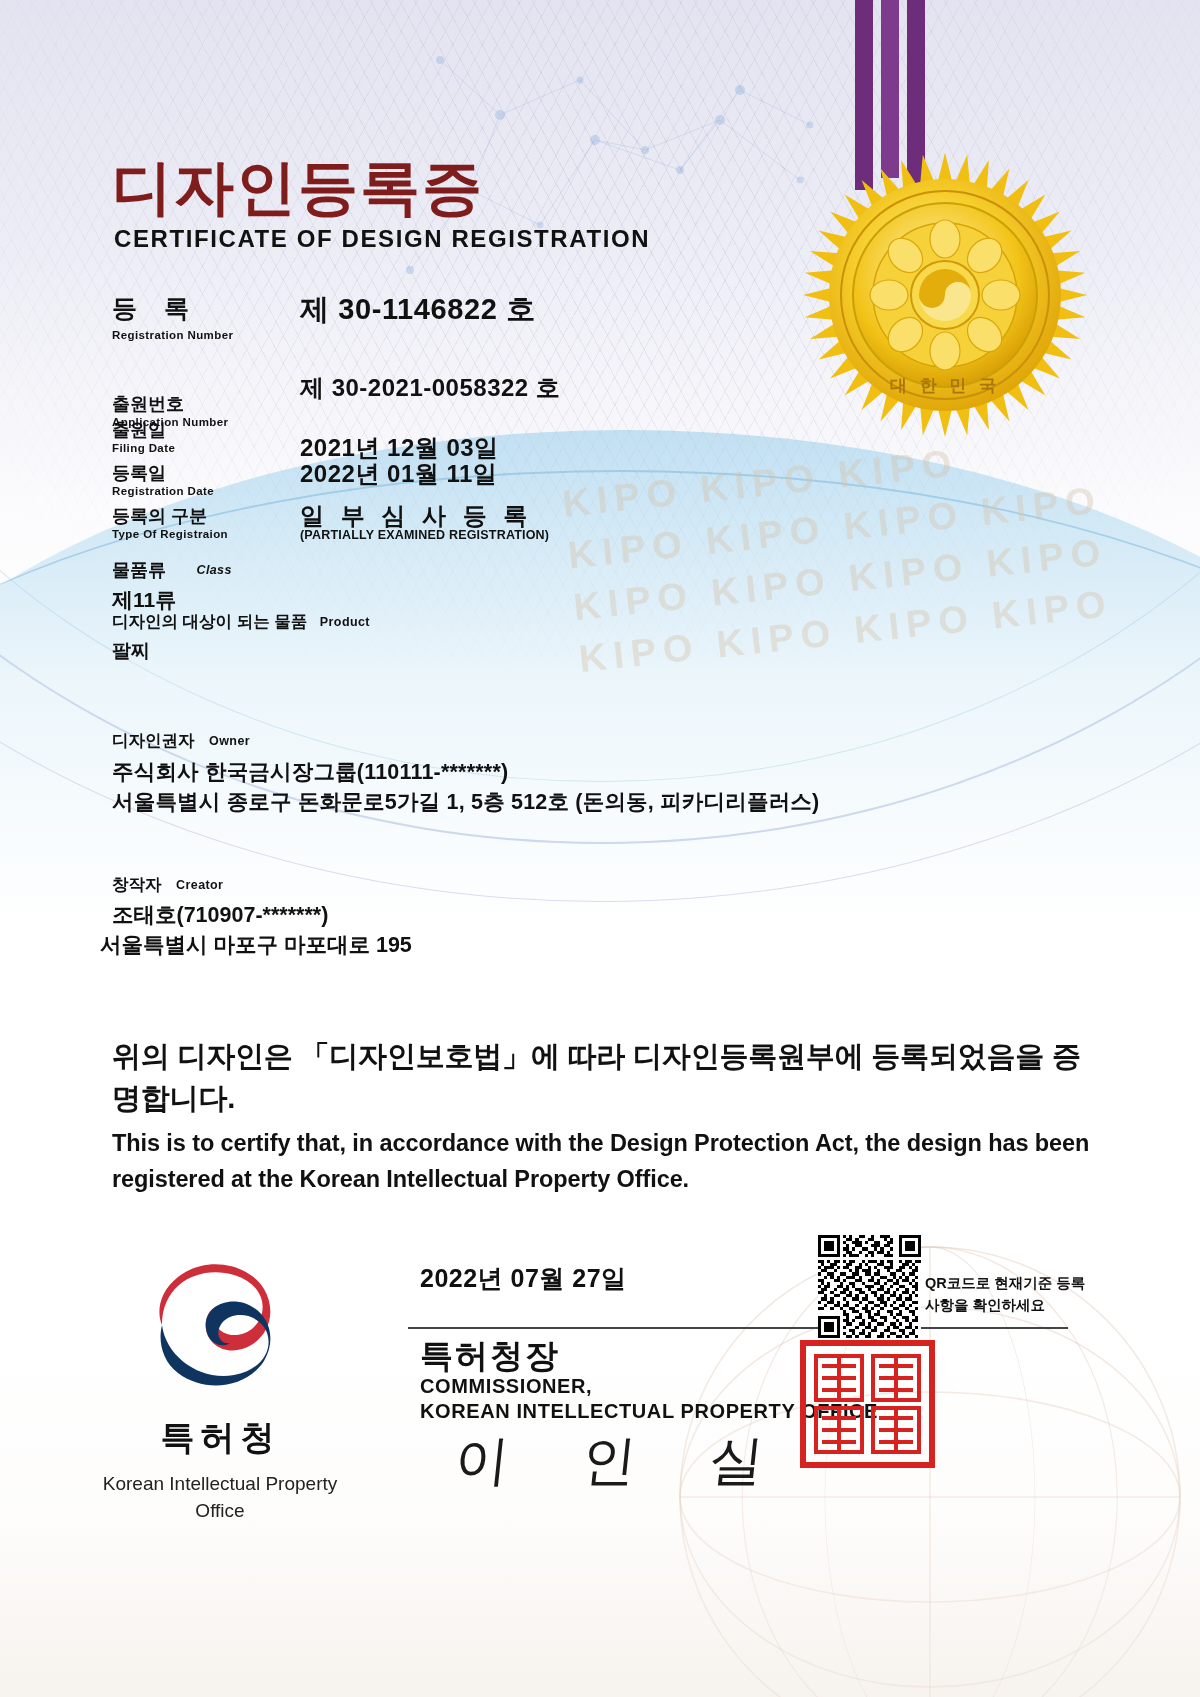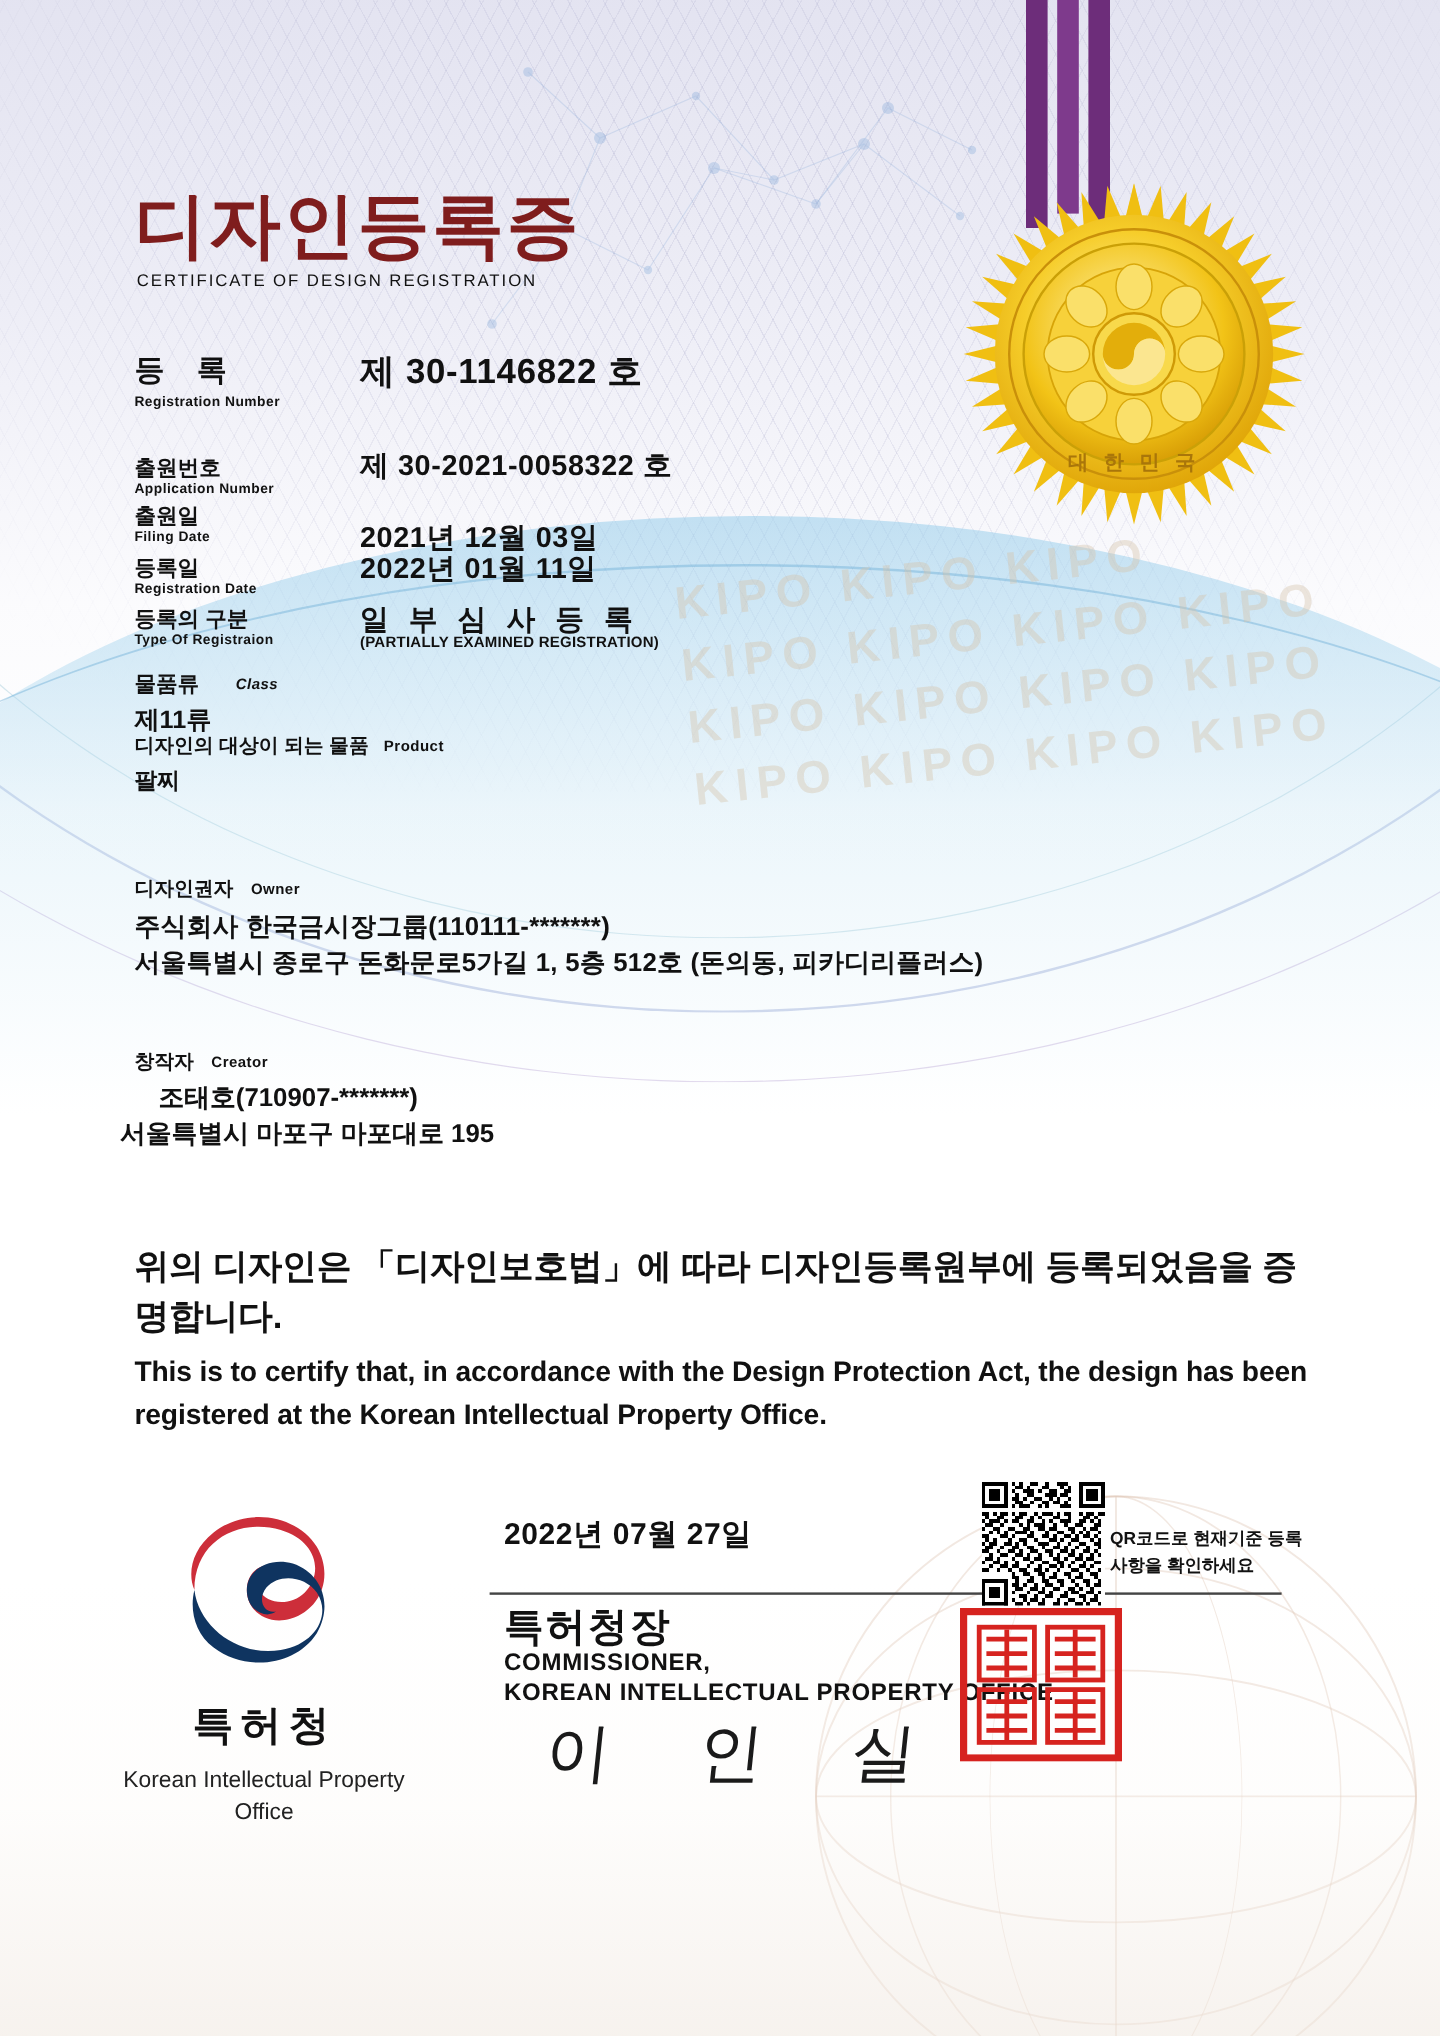--- a/index.html
+++ b/index.html
@@ -116,38 +116,38 @@
     position: absolute;
     left: 112px; top: 148px;
     font-size: 60px;
     font-weight: bold;
     letter-spacing: 2px;
     color: #7f1d1d;
   }
   .title-en {
     position: absolute;
     left: 114px; top: 225px;
-    font-size: 14px;
-    font-weight: normal;
+    font-size: 24px;
+    font-weight: bold;
     letter-spacing: 1.6px;
     color: #111;
   }
 
   .lbl-ko { font-size: 20px; font-weight: bold; color: #111; }
   .lbl-en { font-size: 11.5px; font-weight: bold; color: #111; letter-spacing: .4px; }
   .val    { font-size: 24px; font-weight: bold; color: #111; letter-spacing: .5px; }
 
   .row { position: absolute; }
 
   .reg-label   { left: 112px; top: 292px; }
   .reg-label .lbl-ko { font-size: 25px; letter-spacing: 10px; }
   .reg-label .lbl-en { margin-top: 4px; }
   .reg-value   { left: 300px; top: 290px; font-size: 29px; font-weight: bold; letter-spacing: .6px; }
 
-  .app-label   { left: 112px; top: 378px; }
+  .app-label   { left: 112px; top: 392px; }
   .app-value   { left: 300px; top: 372px; }
   .fil-label   { left: 112px; top: 418px; }
   .fil-value   { left: 300px; top: 432px; }
   .rgd-label   { left: 112px; top: 461px; }
   .rgd-value   { left: 300px; top: 458px; }
   .typ-label   { left: 112px; top: 504px; }
   .typ-value   { left: 300px; top: 500px; font-size: 24px; font-weight: bold; letter-spacing: 5px; }
   .typ-value-en{ left: 300px; top: 528px; font-size: 12.5px; font-weight: bold; letter-spacing: .2px; }
 
   .class-label { left: 112px; top: 558px; }
@@ -157,21 +157,21 @@
   .prod-label .lbl-en { display:inline-block; margin-left: 8px; font-size: 12.5px; font-weight:bold; vertical-align: 1px; }
   .prod-value  { left: 112px; top: 638px; font-size: 19px; font-weight: bold; }
 
   .owner-label { left: 112px; top: 730px; font-size: 16.5px; font-weight: bold; }
   .owner-label .lbl-en { display:inline-block; margin-left: 10px; font-size: 12.5px; vertical-align: 1px; }
   .owner-l1 { left: 112px; top: 757px; font-size: 21.5px; font-weight: bold; letter-spacing: .2px; }
   .owner-l2 { left: 112px; top: 787px; font-size: 21.5px; font-weight: bold; letter-spacing: .2px; }
 
   .creator-label { left: 112px; top: 874px; font-size: 16.5px; font-weight: bold; }
   .creator-label .lbl-en { display:inline-block; margin-left: 10px; font-size: 12.5px; vertical-align: 1px; }
-  .creator-l1 { left: 112px; top: 900px; font-size: 21.5px; font-weight: bold; margin-left: 20px; }
+  .creator-l1 { left: 112px; top: 900px; font-size: 21.5px; font-weight: bold; }
   .creator-l2 { left: 100px; top: 930px; font-size: 21.5px; font-weight: bold; }
 
   .cert-ko {
     position: absolute; left: 112px; top: 1035px; width: 980px;
     font-size: 29px; font-weight: bold; line-height: 42px; letter-spacing: -0.2px;
   }
   .cert-en {
     position: absolute; left: 112px; top: 1125px; width: 980px;
     font-size: 23.5px; font-weight: bold; line-height: 36px; letter-spacing: -0.1px;
   }

